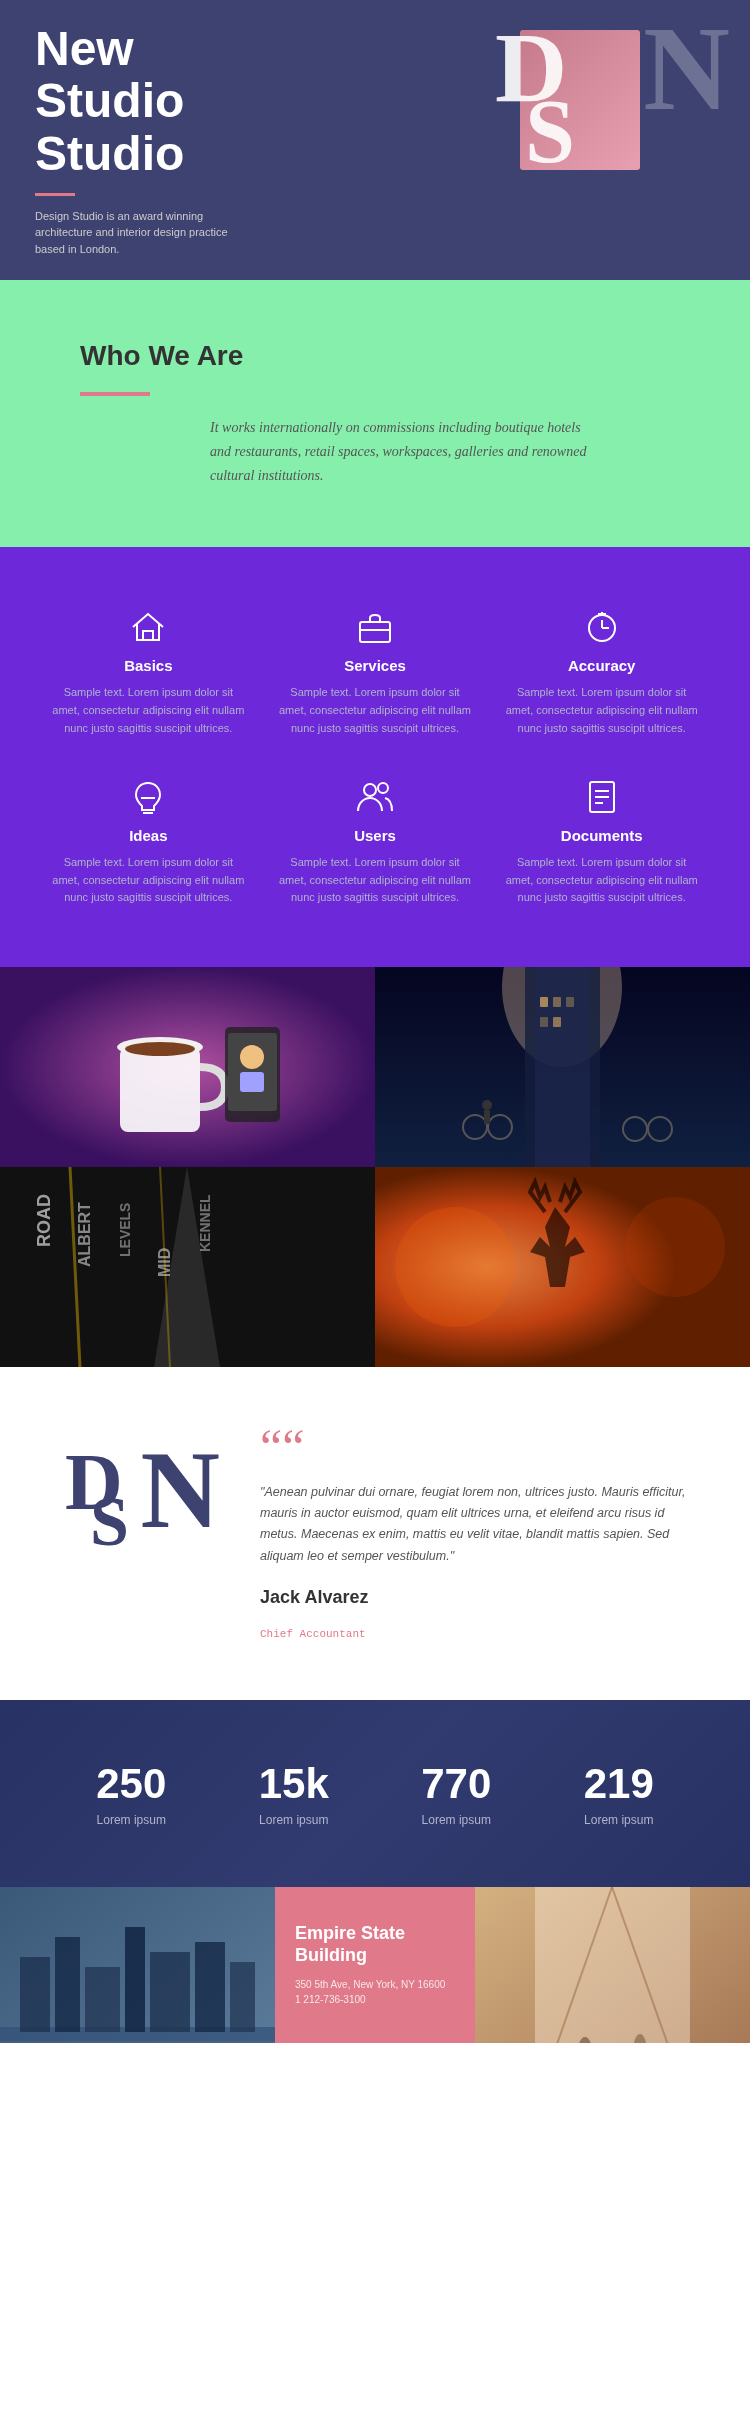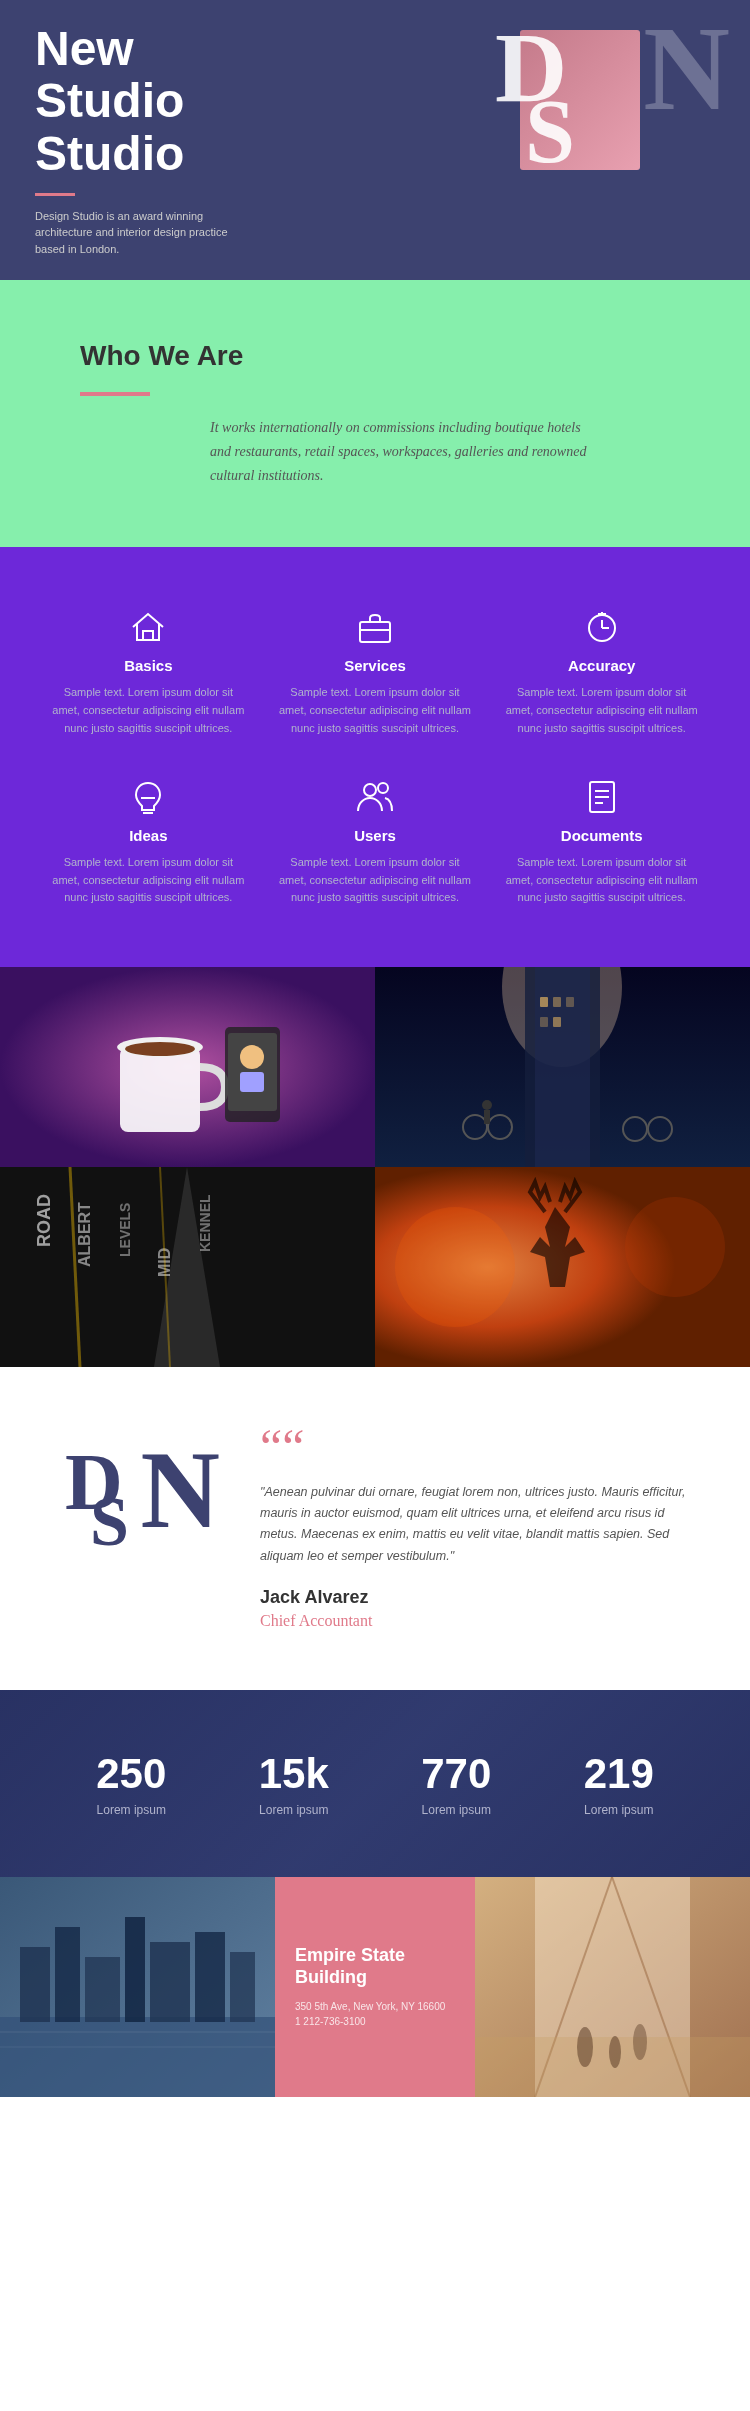--- a/index.html
+++ b/index.html
@@ -240,24 +240,24 @@
       margin-bottom: 20px;
       font-family: Arial, sans-serif;
     }
     .quote-name {
       font-size: 18px;
       color: #333;
       font-weight: 600;
       font-family: Arial, sans-serif;
     }
     .quote-role {
-      font-size: 16px;
+      font-size: 11px;
       color: #e07a8a;
-      font-family: Liberation Serif, serif;
-      margin-top: 4px;
+      font-family: Liberation Mono, monospace;
+      margin-top: 20px;
     }
 
     
     .stats-section {
       background: linear-gradient(rgba(40,50,100,0.75), rgba(40,50,100,0.75)),
                   linear-gradient(135deg, #2a3060 0%, #4a5590 50%, #2a3060 100%);
       padding: 60px 50px;
       display: flex;
       justify-content: space-around;
     }
@@ -274,21 +274,21 @@
     .stat-label {
       font-size: 12px;
       color: #b0b3cc;
       margin-top: 5px;
       font-family: Arial, sans-serif;
     }
 
     
     .building-section {
       display: flex;
-      height: 220px;
+      height: 156px;
     }
     .building-left {
       flex: 1;
       background: linear-gradient(135deg, #4a6080 0%, #6080a0 50%, #3a5070 100%);
       position: relative;
       overflow: hidden;
     }
     .building-center {
       width: 200px;
       background: #e07a8a;

